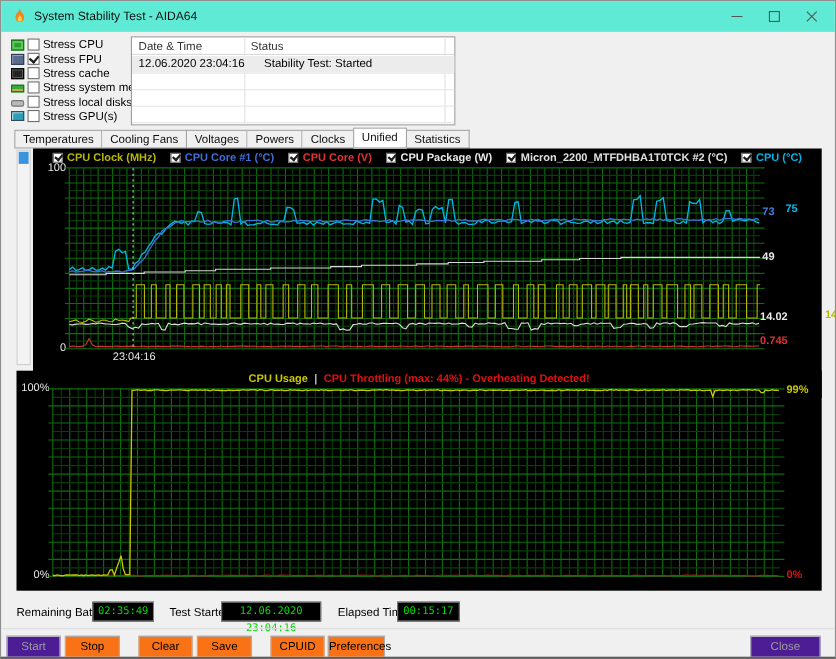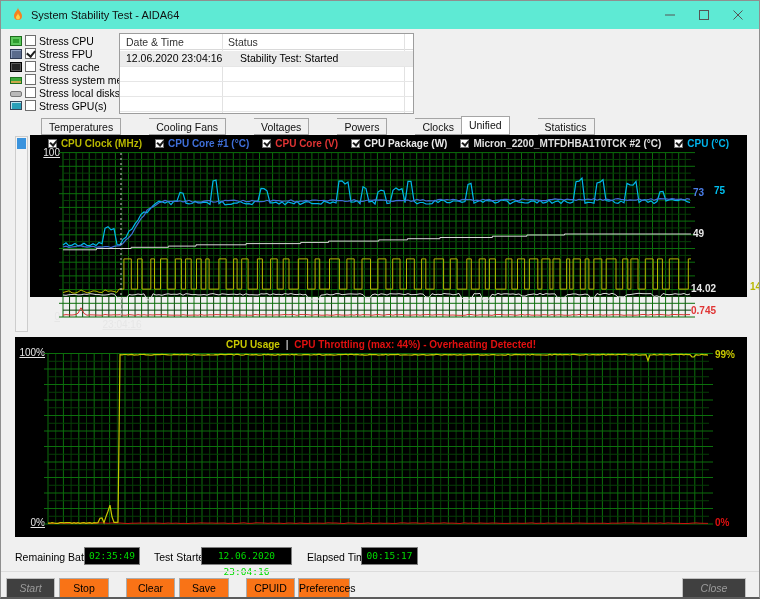--- a/index.html
+++ b/index.html
@@ -36,55 +36,55 @@
   .log-head { position:absolute; left:0; top:0; width:100%; height:16px; border-bottom:1px solid #d9d9d9; }
   .log-head span { position:absolute; top:2px; font-size:10.5px; color:#333; }
   .col-line { position:absolute; top:0; bottom:0; border-left:1px solid #e2e2e2; }
   .log-datarow { position:absolute; left:0; top:17px; width:100%; height:15px; background:#ececec; }
   .log-datarow span { position:absolute; top:1px; font-size:10.5px; color:#000; white-space:nowrap; }
   .row-line { position:absolute; left:0; width:100%; border-top:1px solid #e6e6e6; }
 
   
   .tabs { position:absolute; left:12px; top:115px; height:19px; display:flex; align-items:flex-end; }
   .tab { height:17px; padding:0 7px; font-size:10.5px; line-height:17px; color:#111;
-         background:#f0f0f0; border:1px solid #a5a5a5; border-left:none; white-space:nowrap;margin-left:28px; }
+         background:#f0f0f0; border:1px solid #a5a5a5; border-left:none; white-space:nowrap; }
   .tab:first-child { border-left:1px solid #a5a5a5; }
   .tab.active { height:19px; background:#fff; border-left:1px solid #a5a5a5; position:relative; z-index:2; margin-left:-1px; }
 
   
   .panel { position:absolute; background:#000; }
-  .panel-top    { left:29px; top:134px; width:717px; height:162px; }
+  .panel-top    { left:29px; top:134px; width:717px; height:227px; }
   .panel-bottom { left:14px; top:336px; width:732px; height:200px; }
   .legend { position:absolute; left:0; right:0; top:2px; height:13px; display:flex; justify-content:center;
             align-items:center; gap:13px; }
   .legend-item { display:flex; align-items:center; gap:4px; }
   .legend-item span { font-size:10px; font-weight:bold; white-space:nowrap; }
   .chart-svg { position:absolute; overflow:visible; }
-  .axis-lab { position:absolute; font-size:10px; color:#e6e6e6; white-space:nowrap;text-decoration:underline; }
+  .axis-lab { position:absolute; font-size:10px; color:#e6e6e6; white-space:nowrap; }
   .axis-lab.right-align { text-align:right; }
   .val-lab { position:absolute; font-size:10px; font-weight:bold; white-space:nowrap; }
   .chart-title { position:absolute; left:0; right:0; top:2px; text-align:center; font-size:10px; font-weight:bold; white-space:nowrap;}
   .chart-title .t-usage { color:#c8c800; }
   .chart-title .t-sep { color:#bbbbbb; padding:0 3px;}
   .chart-title .t-warn { color:#e01010; }
 
   
   .vscroll { position:absolute; left:14px; top:135px; width:13px; height:196px; background:#f3f3f3; border:1px solid #cdcdcd; }
   .vthumb { position:absolute; left:1px; top:1px; width:9px; height:11px; background:#3a93dd; }
 
   
   .status-lab { position:absolute; top:550px; font-size:10.5px; color:#000; white-space:nowrap; }
   .lcd { position:absolute; top:546px; height:18px; background:#000; border:1px solid #7e7e7e;
          color:#00dc00; font-family:"DejaVu Sans Mono", monospace; font-size:9.5px; text-align:center; line-height:16px; }
 
   
   .footer-sep { position:absolute; left:0; top:570px; width:100%; border-top:1px solid #dcdcdc; }
   .btn { position:absolute; top:577px; height:20px; background:#f97316; border:1px solid #adadad;
          font-size:10.5px; color:#000; text-align:center; line-height:18px; }
-  .btn.disabled { color:#9c9c9c; background:#404040; border-color:#c0c0c0;font-style:italic; }
+  .btn.disabled { color:#9c9c9c; background:#4c1d95; border-color:#c0c0c0; }
 </style>
 </head>
 <body>
 
 <div class="window">
 
   <div class="titlebar">
     <svg class="flame" width="14" height="16" viewBox="0 0 14 16">
       <path d="M7 0 C7.2 3.5 3 5 3 9 a4 4 0 0 0 8 0 C11 5 6.8 3.5 7 0 Z" fill="#f58220"></path>
       <path d="M7 6 C7 8 5 8.6 5 10.5 a2 2 0 0 0 4 0 C9 8.6 7 8 7 6 Z" fill="#ffd24a"></path>

